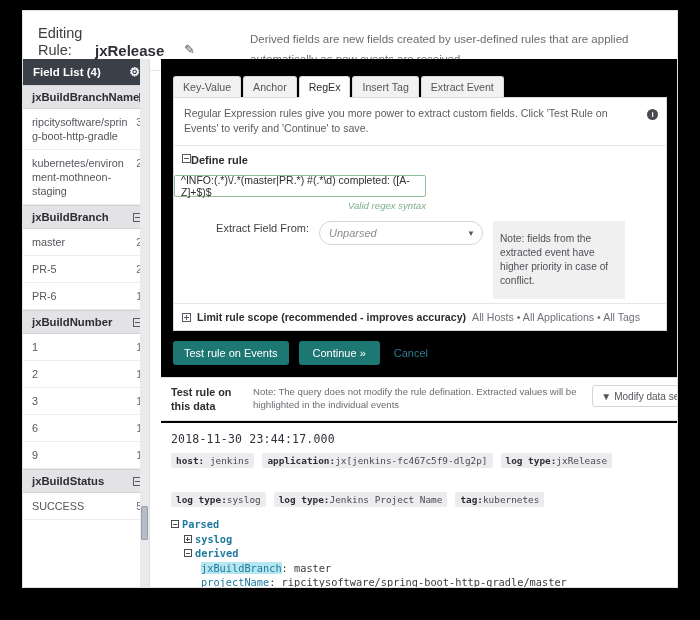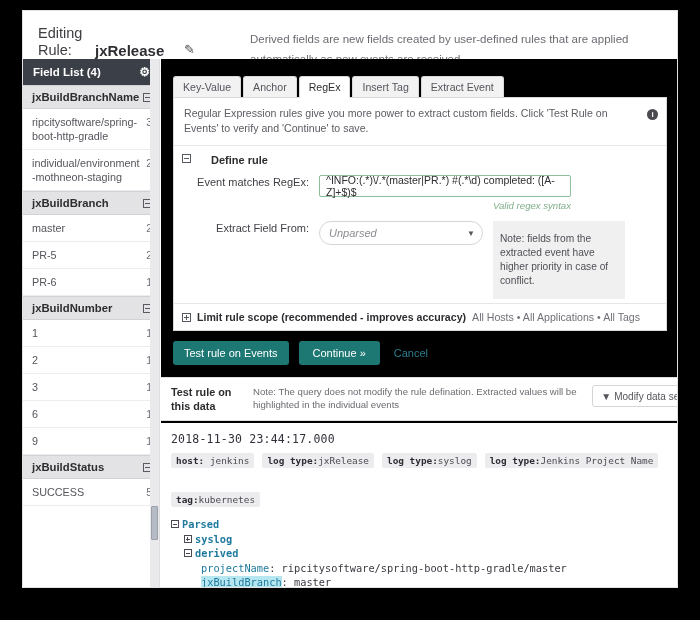--- a/index.html
+++ b/index.html
@@ -42,21 +42,21 @@
   }
   .hdr-desc {
     position: absolute; left: 227px; top: 18px;
     width: 440px;
     font-size: 11.5px; color: #6b6b72; line-height: 20px;
   }
 
   
   .sidebar {
     position: absolute; left: 0; top: 48px;
-    width: 137px; height: 530px;
+    width: 127px; height: 530px;
     background: #ffffff;
     border-right: 1px solid #dedee1;
   }
   .sb-title {
     height: 26px; background: #3b3f48; color: #ffffff;
     display: flex; align-items: center; justify-content: space-between;
     padding: 0 9px 0 10px;
     font-size: 11.5px; font-weight: bold;
   }
   .gear { font-size: 12px; line-height: 1; }
@@ -126,21 +126,21 @@
     border-bottom: 1px solid #e6e6e8;
     position: relative;
   }
   .info-icon {
     position: absolute; right: 8px; top: 11px;
     width: 11px; height: 11px; border-radius: 50%;
     background: #4a4a50; color: #fff; font-size: 8px; font-weight: bold;
     line-height: 11px; text-align: center; cursor: pointer;
   }
   .define-row {
-    display: flex; align-items: flex-start; gap: 20px;
+    display: flex; align-items: flex-start; gap: 0;
     padding: 8px 0 0 8px; font-size: 11px; color: #2d2d31; font-weight: bold;
   }
   .form-row { display: flex; margin-top: 9px; }
   .form-label {
     width: 145px; text-align: right; padding-right: 10px;
     font-size: 11px; color: #3f3f45; line-height: 15px;
   }
   .regex-input {
     width: 252px; height: 22px;
     border: 1px solid #8fbf9a; border-radius: 2px;
@@ -267,21 +267,21 @@
     <div id="sb-groups">
         <div class="grp-head">
           <span>jxBuildBranchName</span>
           <span class="toggle-box"></span>
         </div>
         <div class="fv-row">
           <span class="lbl">ripcitysoftware/spring-boot-http-gradle</span>
           <span class="cnt">3</span>
         </div>
         <div class="fv-row">
-          <span class="lbl">individual/environment-mothneon-staging</span>
+          <span class="lbl">kubernetes/environment-mothneon-staging</span>
           <span class="cnt">2</span>
         </div>
         <div class="grp-head">
           <span>jxBuildBranch</span>
           <span class="toggle-box"></span>
         </div>
         <div class="fv-row">
           <span class="lbl">master</span>
           <span class="cnt">2</span>
         </div>
@@ -346,23 +346,20 @@
         <span>Regular Expression rules give you more power to extract custom fields. Click 'Test Rule on Events' to verify and 'Continue' to save.</span>
         <span class="info-icon">i</span>
       </div>
 
       <div class="define-row">
         <span class="toggle-box"></span>
         <span>Define rule</span>
       </div>
 
       <div class="form-row">
-        <div class="form-label">
-          <span>Event matches RegEx:</span>
-        </div>
         <div>
           <div class="regex-input">^INFO:(.*)\/.*(master|PR.*) #(.*\d) completed: ([A-Z]+$)$</div>
           <div class="regex-valid">Valid regex syntax</div>
         </div>
       </div>
 
       <div class="form-row" style="margin-top:10px;">
         <div class="form-label">
           <span>Extract Field From:</span>
         </div>
@@ -392,38 +389,39 @@
       <div class="modify-btn">
         <span>▼</span>
         <span>Modify data set</span>
       </div>
     </div>
 
     <div class="event-area">
       <div class="event-ts">2018-11-30 23:44:17.000</div>
       <div class="chips" id="chips">
           <span class="chip"><b>host:</b><span> jenkins</span></span>
+          <span class="chip"><b>application:</b><span>jx[jenkins-fc467c5f9-dlg2p]</span></span>
           <span class="chip"><b>log type:</b><span>jxRelease</span></span>
           <span class="chip"><b>log type:</b><span>syslog</span></span>
           <span class="chip"><b>log type:</b><span>Jenkins Project Name</span></span>
           <span class="chip"><b>tag:</b><span>kubernetes</span></span>
         </div>
       <div class="tree">
         <div>
           <span class="tbox"></span><span class="node">Parsed</span>
         </div>
         <div class="ind1">
           <span class="tbox plus"></span><span class="node">syslog</span>
         </div>
         <div class="ind1">
           <span class="tbox"></span><span class="node">derived</span>
         </div>
         <div id="derived-list">
+            <div class="ind2"><span class="key hl-blue">jxBuildBranch</span><span>: </span><span>master</span></div>
             <div class="ind2"><span class="key ">projectName</span><span>: </span><span>ripcitysoftware/spring-boot-http-gradle/master</span></div>
-            <div class="ind2"><span class="key hl-blue">jxBuildBranch</span><span>: </span><span>master</span></div>
             <div class="ind2"><span class="key hl-green">jxBuildNumber</span><span>: </span><span>6</span></div>
             <div class="ind2"><span class="key hl-yellow">jxBuildBranchName</span><span>: </span><span>ripcitysoftware/spring-boot-http-gradle</span></div>
           </div>
 
       </div>
     </div>
   </div>
 </div>
 
 </body></html>

